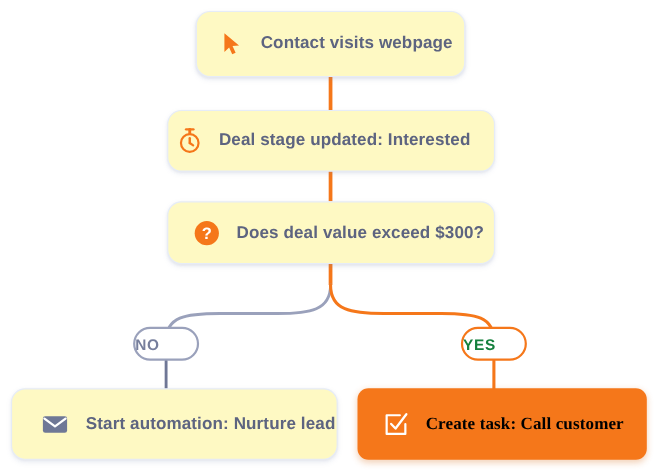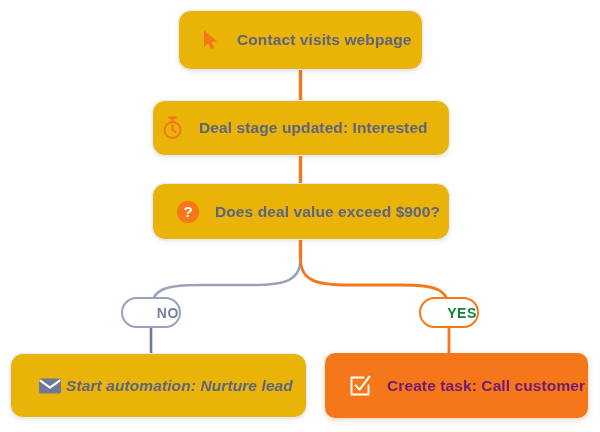--- a/index.html
+++ b/index.html
@@ -29,21 +29,21 @@
     pointer-events: none;
   }
 
   
   .node {
     position: absolute;
     box-sizing: border-box;
     display: flex;
     align-items: center;
     border-radius: 13px;
-    background: #eab308;
+    background: #fef9c3;
     border: 1.5px solid #e6ecf7;
     box-shadow: 0 2px 5px rgba(126,142,177,0.13), 0 1px 2px rgba(126,142,177,0.10);
   }
   .node .icon {
     flex: 0 0 auto;
     display: flex;
     align-items: center;
     justify-content: center;
     width: 26px;
     height: 26px;
@@ -79,44 +79,45 @@
     padding-left: 22px;
   }
   #node-condition .label { margin-left: 14px; }
 
   
   #node-nurture {
     left: 10px; top: 353px;
     width: 297px; height: 65px;
     padding-left: 26px;
   }
-  #node-nurture .label { margin-left: 3px; font-style: italic; }
+  #node-nurture .label { margin-left: 15px; }
 
   
   #node-calltask {
     left: 325px; top: 353px;
     width: 263px; height: 65px;
     padding-left: 22px;
     background: #f5771a;
     border: none;
     border-radius: 10px;
     box-shadow: 0 2px 6px rgba(216,110,27,0.30);
   }
   #node-calltask .label {
-    color: #701a75;
+    color: #000000;
     margin-left: 14px;
+    font-family: Liberation Serif, serif;
   }
 
   
   .pill {
     position: absolute;
     box-sizing: border-box;
     display: flex;
     align-items: center;
-    justify-content: flex-end;
+    justify-content: flex-start;
     height: 31px;
     border-radius: 16px;
     background: #ffffff;
     font-size: 14px;
     font-weight: 700;
     letter-spacing: 0.6px;
   }
   #pill-no {
     left: 121px; top: 297px;
     width: 60px;
@@ -174,21 +175,21 @@
     <span class="label">Deal stage updated: Interested</span>
   </div>
 
   <div class="node" id="node-condition">
     <span class="icon">
       <svg width="24" height="24" viewBox="0 0 24 24" aria-hidden="true">
         <circle cx="12" cy="12" r="11" fill="#f5771a"></circle>
         <text x="12" y="17.4" text-anchor="middle" font-family="Liberation Sans, sans-serif" font-size="15" font-weight="bold" fill="#ffffff">?</text>
       </svg>
     </span>
-    <span class="label">Does deal value exceed $900?</span>
+    <span class="label">Does deal value exceed $300?</span>
   </div>
 
   <div class="pill" id="pill-no">
     <span>NO</span>
   </div>
   <div class="pill" id="pill-yes">
     <span>YES</span>
   </div>
 
   <div class="node" id="node-nurture">

